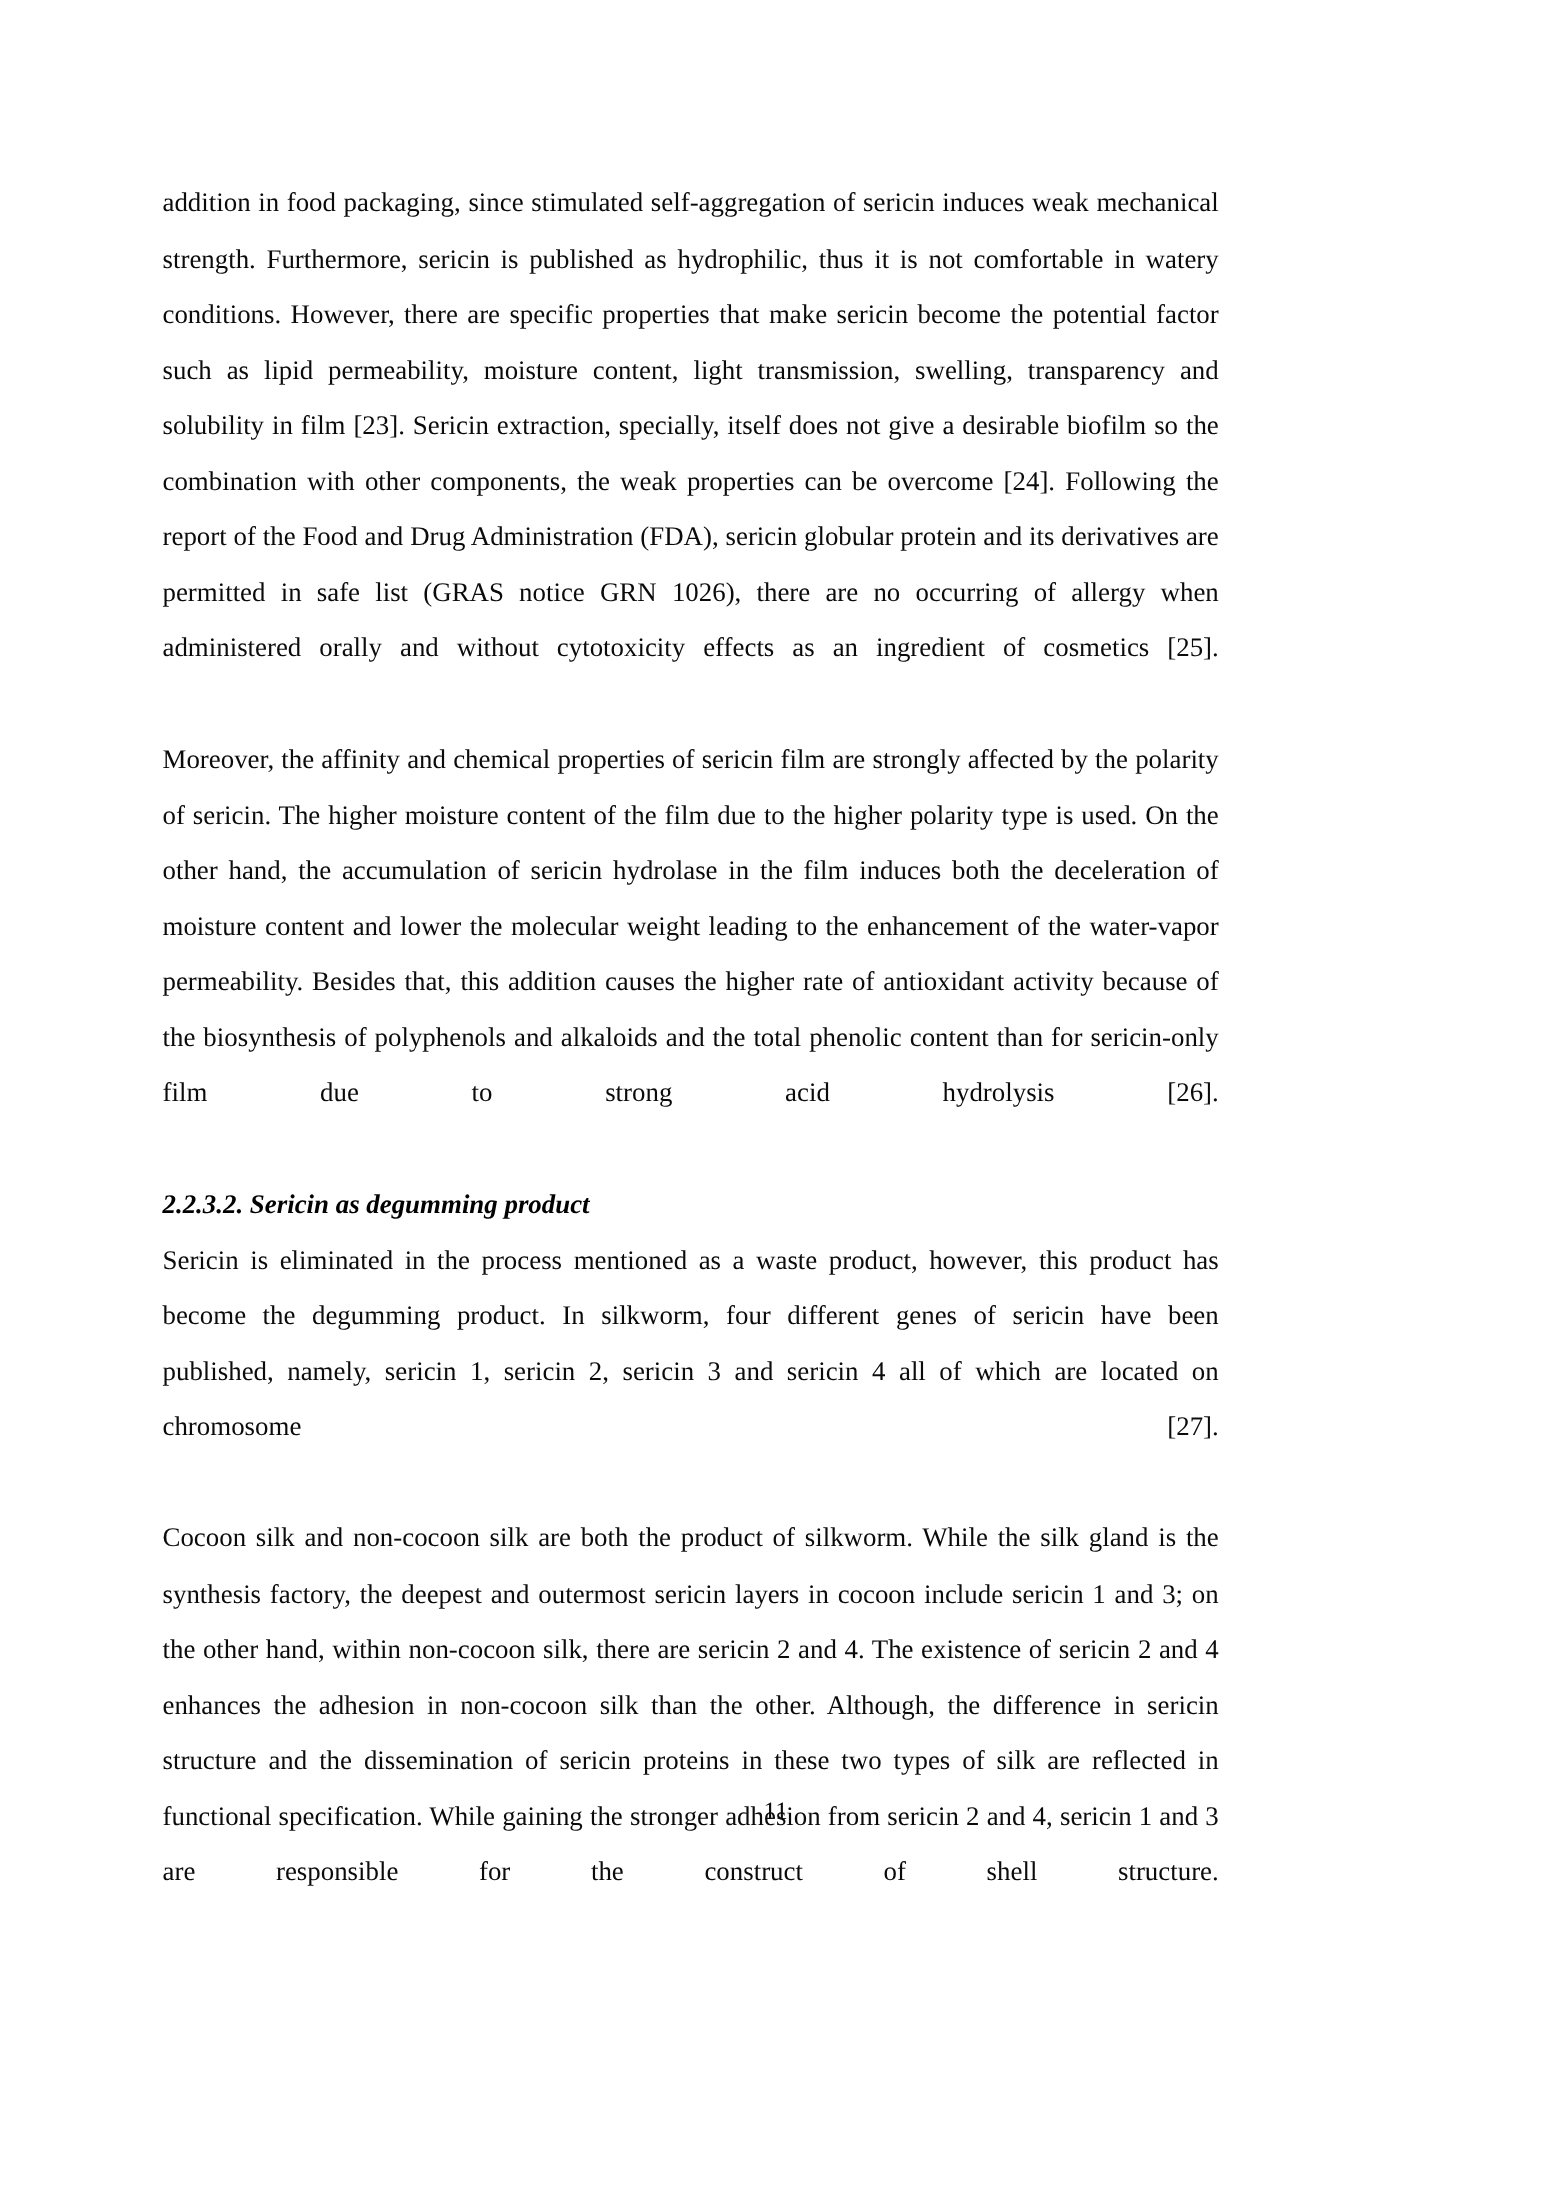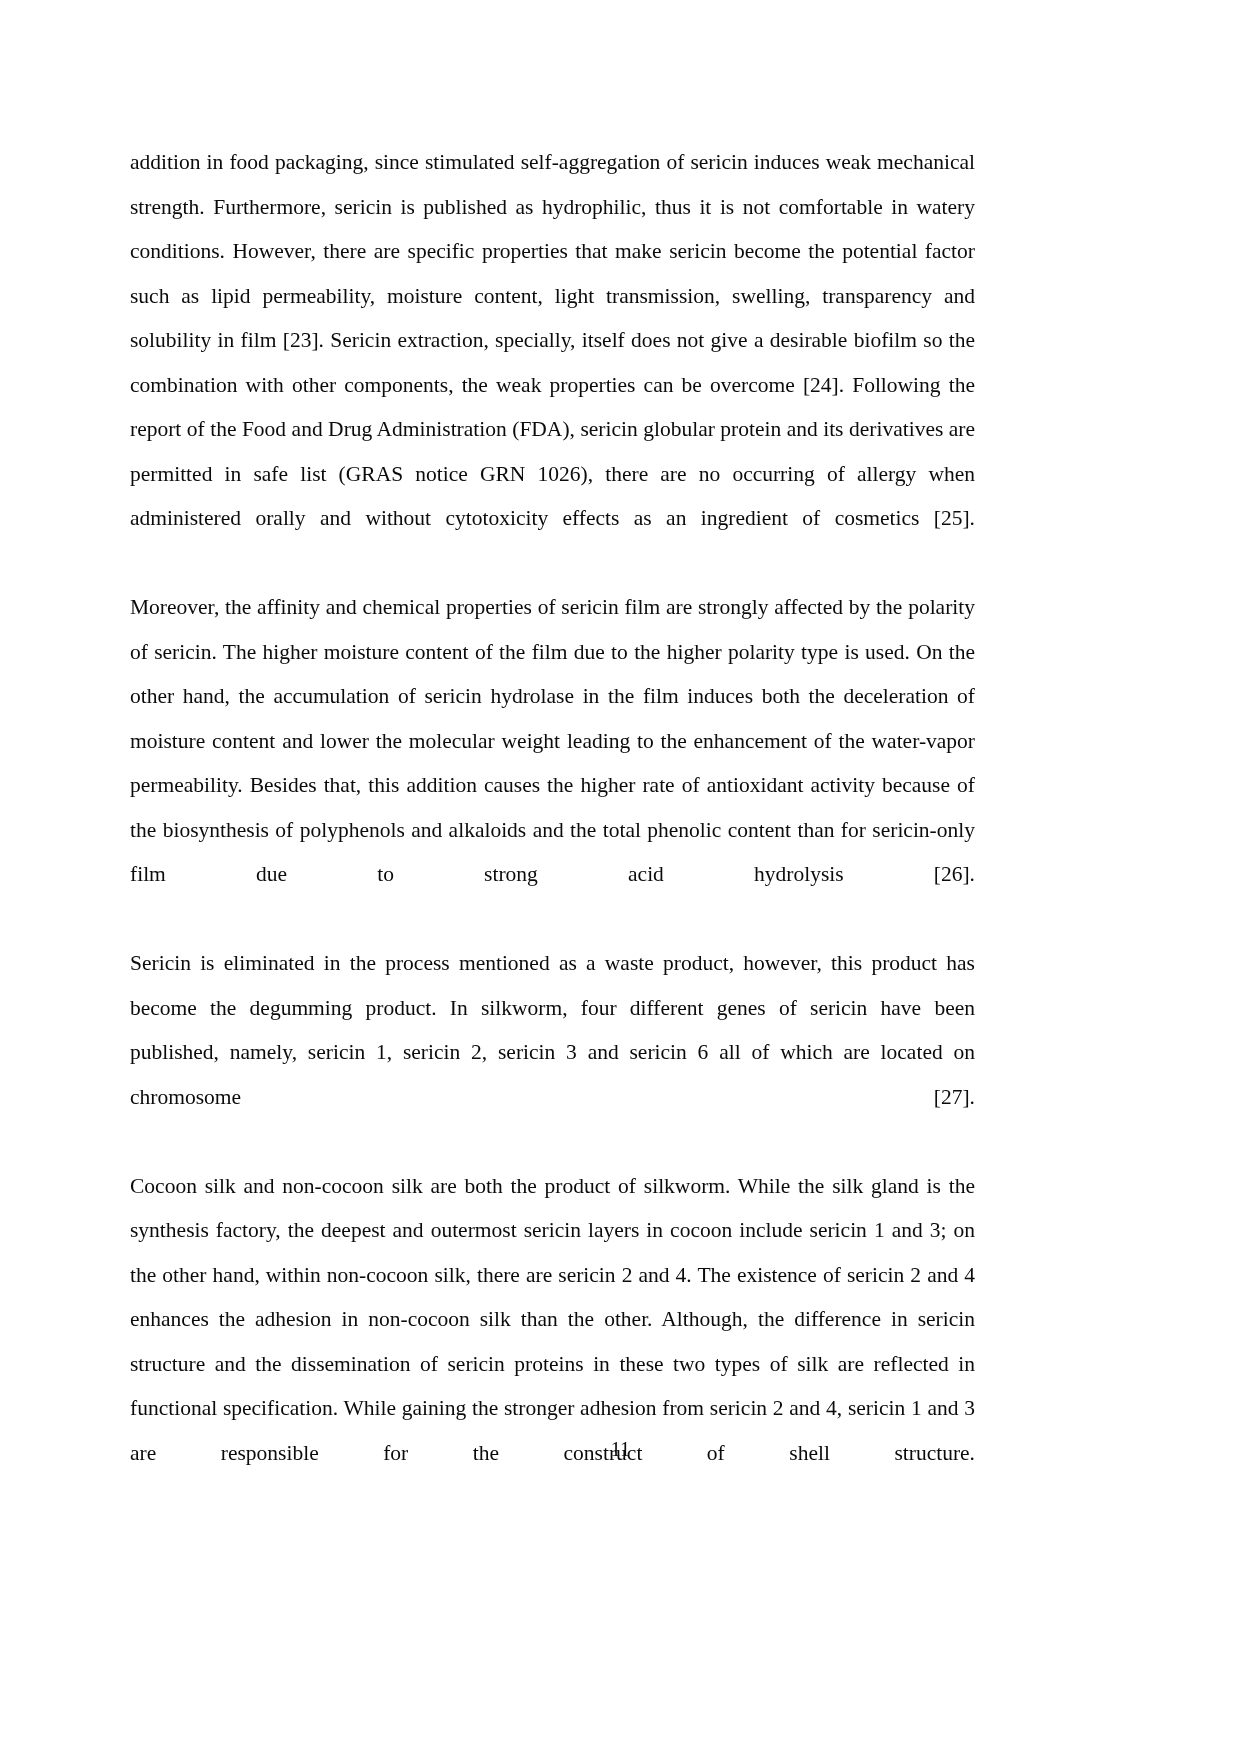--- a/index.html
+++ b/index.html
@@ -67,22 +67,23 @@
 <body>
 
 <div class="page">
 
   <div class="content">
 
     <p class="para">addition in food packaging, since stimulated self-aggregation of sericin induces weak mechanical strength. Furthermore, sericin is published as hydrophilic, thus it is not comfortable in watery conditions. However, there are specific properties that make sericin become the potential factor such as lipid permeability, moisture content, light transmission, swelling, transparency and solubility in film [23]. Sericin extraction, specially, itself does not give a desirable biofilm so the combination with other components, the weak properties can be overcome [24]. Following the report of the Food and Drug Administration (FDA), sericin globular protein and its derivatives are permitted in safe list (GRAS notice GRN 1026), there are no occurring of allergy when administered orally and without cytotoxicity effects as an ingredient of cosmetics [25].</p>
 
     <p class="para">Moreover, the affinity and chemical properties of sericin film are strongly affected by the polarity of sericin. The higher moisture content of the film due to the higher polarity type is used. On the other hand, the accumulation of sericin hydrolase in the film induces both the deceleration of moisture content and lower the molecular weight leading to the enhancement of the water-vapor permeability. Besides that, this addition causes the higher rate of antioxidant activity because of the biosynthesis of polyphenols and alkaloids and the total phenolic content than for sericin-only film due to strong acid hydrolysis [26].</p>
 
+    <p class="heading">2.2.3.2. Sericin as degumming product</p>
 
-    <p class="para">Sericin is eliminated in the process mentioned as a waste product, however, this product has become the degumming product. In silkworm, four different genes of sericin have been published, namely, sericin 1, sericin 2, sericin 3 and sericin 6 all of which are located on chromosome [27].</p>
+    <p class="para">Sericin is eliminated in the process mentioned as a waste product, however, this product has become the degumming product. In silkworm, four different genes of sericin have been published, namely, sericin 1, sericin 2, sericin 3 and sericin 4 all of which are located on chromosome [27].</p>
 
     <p class="para">Cocoon silk and non-cocoon silk are both the product of silkworm. While the silk gland is the synthesis factory, the deepest and outermost sericin layers in cocoon include sericin 1 and 3; on the other hand, within non-cocoon silk, there are sericin 2 and 4. The existence of sericin 2 and 4 enhances the adhesion in non-cocoon silk than the other. Although, the difference in sericin structure and the dissemination of sericin proteins in these two types of silk are reflected in functional specification. While gaining the stronger adhesion from sericin 2 and 4, sericin 1 and 3 are responsible for the construct of shell structure.</p>
 
     <div class="gap-md"></div>
 
 
   </div>
 
   <div class="footer">11</div>
 

